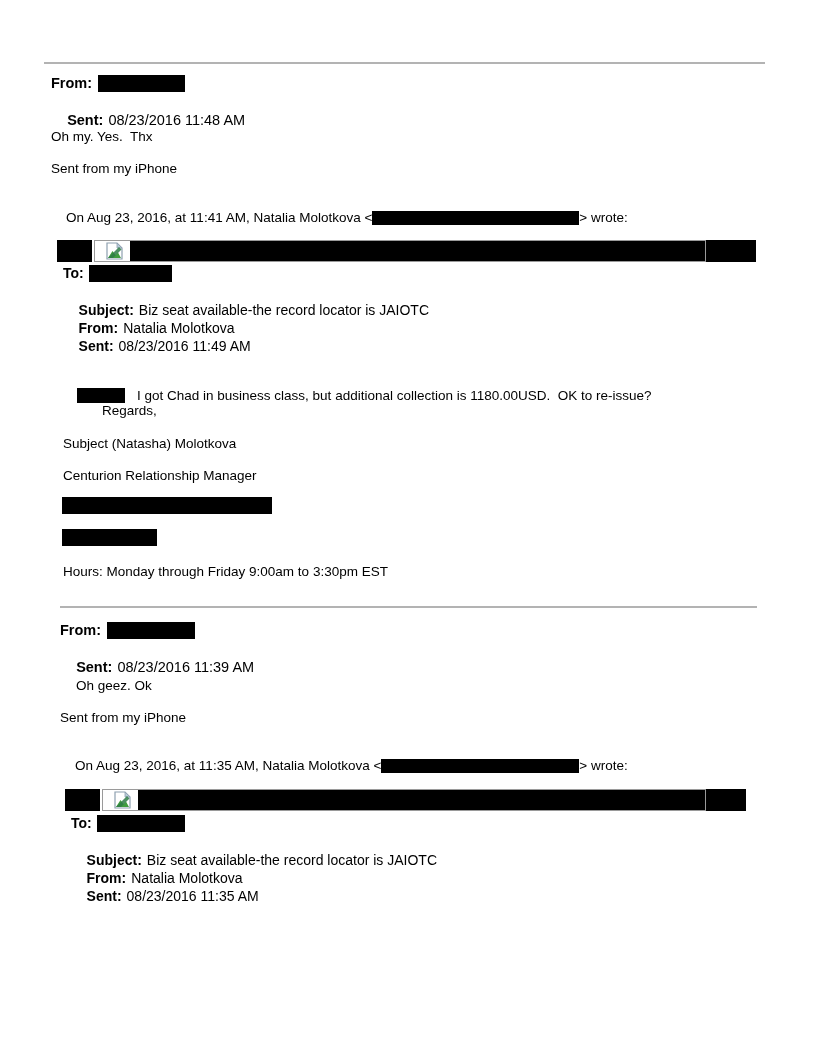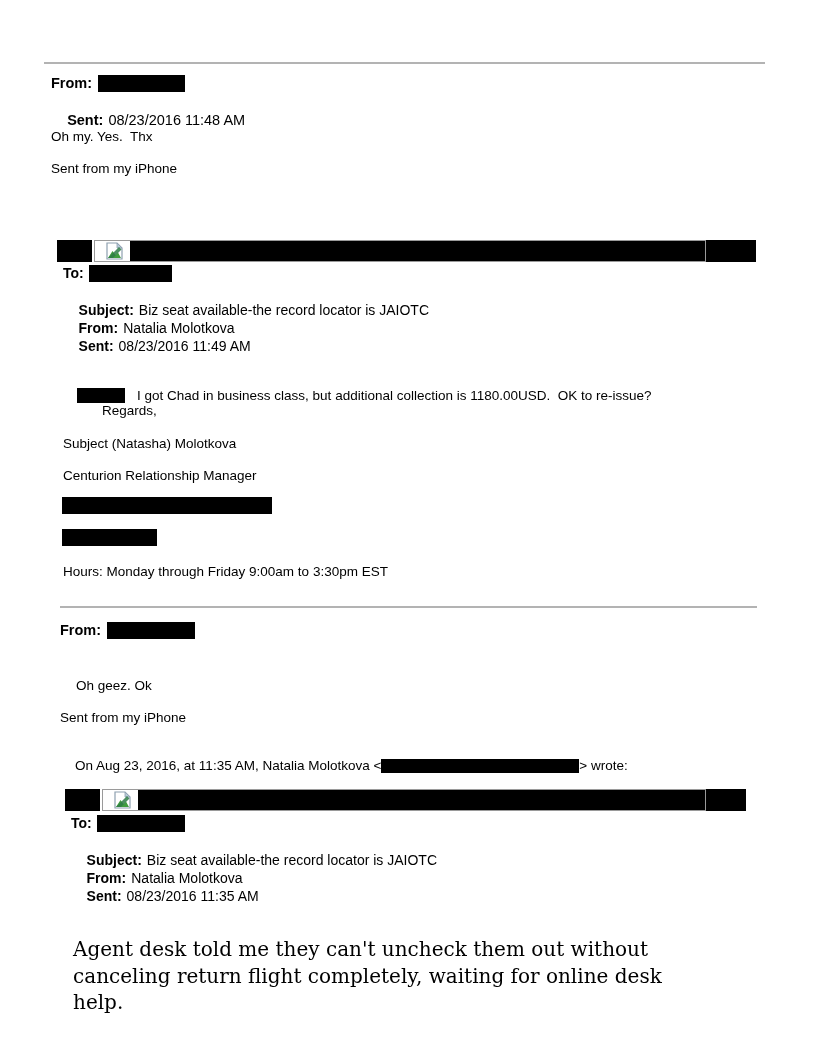--- a/index.html
+++ b/index.html
@@ -40,20 +40,23 @@
     <span class="lbl">From:</span>
     <span class="red" style="width:87px; height:17px; margin-left:6px;"></span>
   </div>
   <div class="abs hdr" style="left:51px; top:93px;">
     <span class="lbl">Sent:</span><span class="val">08/23/2016 11:48 AM</span>
   </div>
 
   <div class="abs t" style="left:51px; top:128px;">Oh my. Yes.  Thx</div>
   <div class="abs t" style="left:51px; top:160px;">Sent from my iPhone</div>
 
+  <div class="abs t" style="left:51px; top:192px;">
+    <span>On Aug 23, 2016, at 11:41 AM, Natalia Molotkova &lt;</span><span class="red-inline" style="width:207px; height:14px;"></span><span>&gt; wrote:</span>
+  </div>
 
   <div class="abs banner" style="left:57px; top:240px;">
     <div class="b-block" style="width:35px;"></div>
     <div class="b-frame" style="width:610px;">
       <svg class="b-icon" width="17" height="18" viewBox="0 0 17 18">
         <path d="M1 1 h10 l5 5 v11 h-15 z" fill="#ffffff" stroke="#8ea0b0" stroke-width="1.2"></path>
         <path d="M11 1 l5 5 h-5 z" fill="#b8cad8" stroke="#8ea0b0" stroke-width="0.8"></path>
         <path d="M2 16 l4.5-7 3 4 2.5-2.5 3 5.5 z" fill="#3f9d3f"></path>
         <path d="M2 16 l11-11 2.5 2.5 -8.5 8.5 z" fill="#2e7d46" opacity="0.85"></path>
       </svg>
@@ -88,20 +91,23 @@
   <div class="abs red" style="left:62px; top:529px; width:95px; height:17px;"></div>
 
   <div class="abs t" style="left:63px; top:563px;">Hours: Monday through Friday 9:00am to 3:30pm EST</div>
 
   <div class="abs rule" style="left:60px; top:606px; width:697px;"></div>
 
   <div class="abs row hdr" style="left:60px; top:621px;">
     <span class="lbl">From:</span>
     <span class="red" style="width:88px; height:17px; margin-left:6px;"></span>
   </div>
+  <div class="abs hdr" style="left:60px; top:640px;">
+    <span class="lbl">Sent:</span><span class="val">08/23/2016 11:39 AM</span>
+  </div>
 
   <div class="abs t" style="left:76px; top:677px;">Oh geez. Ok</div>
   <div class="abs t" style="left:60px; top:709px;">Sent from my iPhone</div>
 
   <div class="abs t" style="left:60px; top:740px;">
     <span>On Aug 23, 2016, at 11:35 AM, Natalia Molotkova &lt;</span><span class="red-inline" style="width:198px; height:14px;"></span><span>&gt; wrote:</span>
   </div>
 
   <div class="abs banner" style="left:65px; top:789px;">
     <div class="b-block" style="width:35px;"></div>
@@ -124,19 +130,14 @@
   <div class="abs qhdr" style="left:71px; top:833px;">
     <span class="lbl">Subject:</span><span class="val">Biz seat available-the record locator is JAIOTC</span>
   </div>
   <div class="abs qhdr" style="left:71px; top:851px;">
     <span class="lbl">From:</span><span class="val">Natalia Molotkova</span>
   </div>
   <div class="abs qhdr" style="left:71px; top:869px;">
     <span class="lbl">Sent:</span><span class="val">08/23/2016 11:35 AM</span>
   </div>
 
-  <div class="abs serif" style="left:73px; top:936px; width:645px;">
-    <div>Agent desk told me they can't uncheck them out without</div>
-    <div>canceling return flight completely, waiting for online desk</div>
-    <div>help.</div>
-  </div>
 
 </div>
 
 </body></html>

